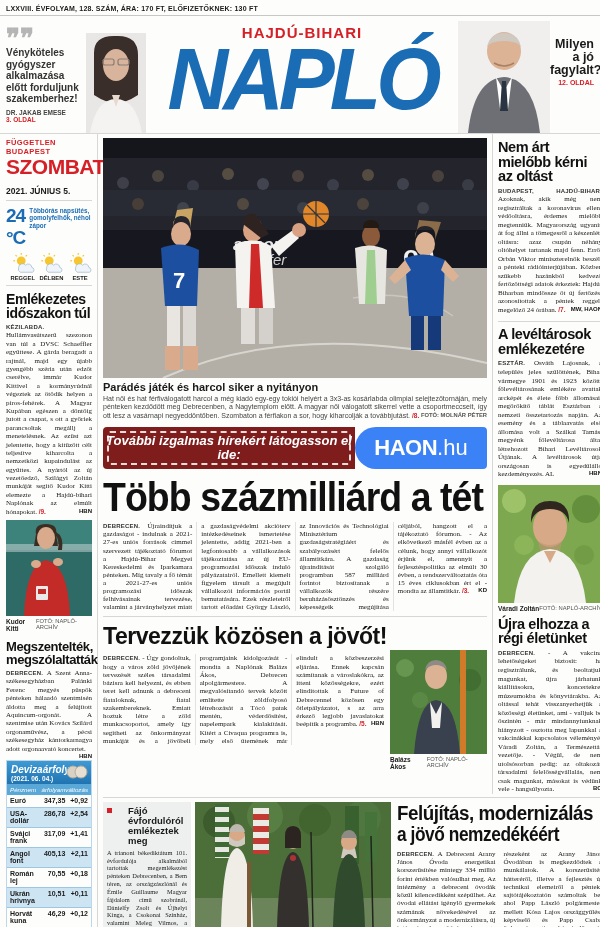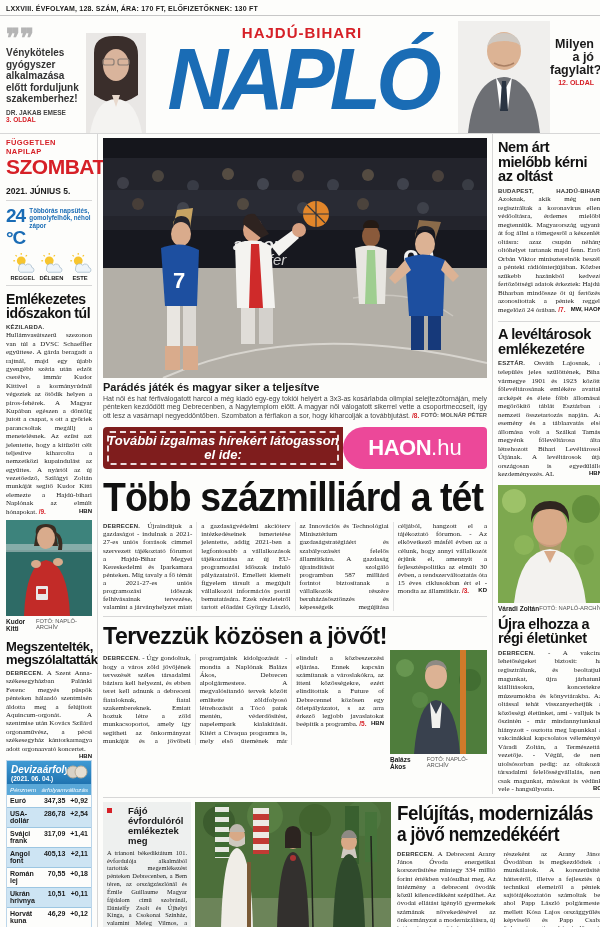--- a/index.html
+++ b/index.html
@@ -70,21 +70,21 @@
   
   .main-photo-wrap { position:relative; }
   .cap-block { margin-top:3px; }
   .cap-title { font-size:11px; font-weight:bold; }
   .cap-body { font-size:7px; color:#444; line-height:1.2; text-align:justify; margin-top:2px; }
   .cap-cr { font-size:5.8px; color:#555; font-weight:bold; }
   .haon { display:flex; margin:7px 0 6px; height:42px; }
   .haon-left { flex:1; background:#7f1d1d; border-radius:4px 0 0 4px; display:flex; align-items:center; justify-content:center; position:relative;font-style:italic; }
   .haon-left .inner { border:2px dashed rgba(255,255,255,.85); position:absolute; inset:4px; border-radius:3px; }
   .haon-left .txt { color:#fff; font-weight:bold; font-size:13px; text-align:center; line-height:1.1; position:relative; }
-  .haon-right { width:144px; background:#ec4899; border-radius:21px 4px 4px 21px; display:flex; align-items:center; justify-content:center; color:#fff; font-size:22px; }
+  .haon-right { width:132px; background:#3b82f6; border-radius:21px 4px 4px 21px; display:flex; align-items:center; justify-content:center; color:#fff; font-size:22px; }
   .haon-right b { font-weight:bold; letter-spacing:-.5px; }
   .lead-art .bold-lead { font-size:9.5px; font-weight:bold; line-height:1.15; margin-bottom:3px; font-family:"Liberation Sans",sans-serif; }
   .cols-4 { columns:4; column-gap:9px; column-rule:1px solid #e2e2e2; font-family:"Liberation Serif",serif; font-size:7px; line-height:1.16; text-align:justify; margin-top:5px; }
   .cols-3 { columns:3; column-gap:9px; column-rule:1px solid #e2e2e2; font-family:"Liberation Serif",serif; font-size:7px; line-height:1.18; text-align:justify; margin-top:4px; }
   .terv-row { display:flex; gap:6px; margin-top:2px; }
   .terv-txt { flex:1; }
   .terv-photo { width:97px; }
   
   .trianon-box { width:88px; background:#eef0ef; padding:4px 4px; }
   .tb-head { font-size:9.5px; font-weight:bold; line-height:1.05; display:flex; gap:16px; }
@@ -140,21 +140,21 @@
     </div>
     <div class="teaser">
       <div class="t1">Milyen a jó fagylalt?</div>
       <div class="t2">12. OLDAL</div>
     </div>
   </header>
 
   <div class="content">
 
     <aside class="left-rail">
-      <div class="lr-label">FÜGGETLEN NAPILAP</div>
+      <div class="lr-label">FÜGGETLEN BUDAPEST</div>
       <div class="lr-day">SZOMBAT</div>
       <div class="lr-date">2021. JÚNIUS 5.</div>
 
       <div class="weather">
         <div class="w-top">
           <div class="w-temp">24 °C</div>
           <div class="w-desc">Többórás napsütés, gomolyfelhők, néhol zápor</div>
         </div>
         <div class="w-times">
           <svg width="0" height="0">
@@ -361,21 +361,21 @@
                 <path d="M302 120 Q322 112 342 122 L340 178 L306 178 Z" fill="#1d4fa0"></path>
                 <path d="M302 122 L286 140 L292 146 L308 132 Z" fill="#dcb294"></path>
                 <path d="M342 122 L356 138 L350 144 L338 132 Z" fill="#dcb294"></path>
                 <rect x="308" y="178" width="13" height="34" fill="#16397a"></rect>
                 <rect x="325" y="178" width="13" height="34" fill="#16397a"></rect>
               </g>
             </svg>
           </div>
 
           <div class="cap-block">
-            <div class="cap-title">Parádés játék és magyar siker a teljesítve</div>
+            <div class="cap-title">Parádés játék és harcol siker a nyitányon</div>
             <div class="cap-body"><span>Hat női és hat férfiválogatott harcol a még kiadó egy-egy tokiói helyért a 3x3-as kosárlabda olimpiai selejtezőtornáján, mely pénteken kezdődött meg Debrecenben, a Nagytemplom előtt. A magyar női válogatott sikerrel vette a csoportmeccseit, így ott lesz a vasárnapi negyeddöntőben. Szombaton a férfiakon a sor, hogy kiharcolják a továbbjutást.</span>
               <span class="ref">/8.</span>
               <span class="cap-cr" style="float:right">FOTÓ: MOLNÁR PÉTER</span></div>
           </div>
 
           <div class="haon">
             <div class="haon-left">
               <div class="inner"></div>
               <div class="txt">További izgalmas hírekért látogasson el ide:</div>
             </div>

